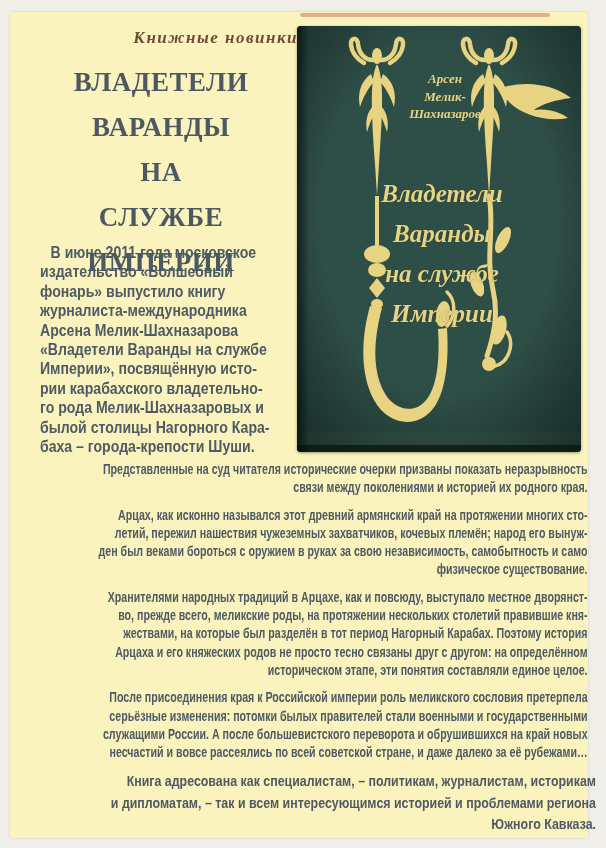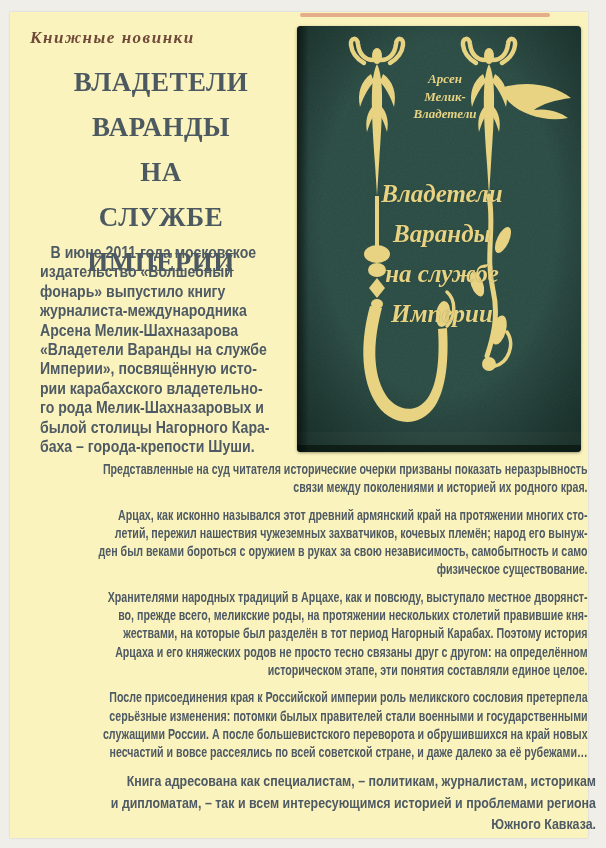--- a/index.html
+++ b/index.html
@@ -12,21 +12,21 @@
     position:absolute;left:10px;top:12px;width:578px;height:826px;
     background:var(--page-background,#fbf3bd);
     box-shadow:0 0 2px rgba(0,0,0,.15);
   }
   .scan-streak{
     position:absolute;left:290px;top:1px;width:250px;height:4px;
     background:rgba(200,90,80,.45);border-radius:2px;
   }
   .section-label{
     position:absolute;left:20px;top:16px;width:268px;
-    text-align:left;
+    text-align:right;
     font-family:"Liberation Serif","DejaVu Serif",serif;
     font-style:italic;font-weight:bold;font-size:17px;letter-spacing:1.5px;
     color:var(--section-label-color,#6f4a38);
     white-space:pre-line;
   }
   .article-title{
     position:absolute;left:14px;top:48px;width:274px;
     text-align:center;white-space:pre-line;
     font-family:"Liberation Serif","DejaVu Serif",serif;
     font-weight:bold;font-size:27px;line-height:45px;letter-spacing:.5px;
@@ -156,21 +156,21 @@
         <path d="M 0,152 C 6,182 -4,212 4,246 C 10,272 4,294 -2,312" fill="none" stroke="#e8d383" stroke-width="5" stroke-linecap="round"></path>
         <ellipse cx="14" cy="196" rx="6" ry="14" fill="#e8d383" transform="rotate(25 14 196)"></ellipse>
         <ellipse cx="-12" cy="240" rx="6" ry="13" fill="#e8d383" transform="rotate(-20 -12 240)"></ellipse>
         <ellipse cx="10" cy="286" rx="7" ry="15" fill="#e8d383" transform="rotate(15 10 286)"></ellipse>
         <circle cx="0" cy="320" r="7" fill="#e8d383"></circle>
         <path d="M 6,322 C 20,318 26,300 18,288" fill="none" stroke="#e8d383" stroke-width="3.5" stroke-linecap="round"></path>
       </g>
     </svg>
     <div class="cover-author">Арсен
 Мелик-
-Владетели</div>
+Шахназаров</div>
     <div class="cover-title">Владетели
 Варанды
 на службе
 Империи</div>
   </div>
 
   <div class="body-text">
     <p>Представленные на суд читателя исторические очерки призваны показать неразрывность
 связи между поколениями и историей их родного края.</p>
     <p>Арцах, как исконно назывался этот древний армянский край на протяжении многих сто-

